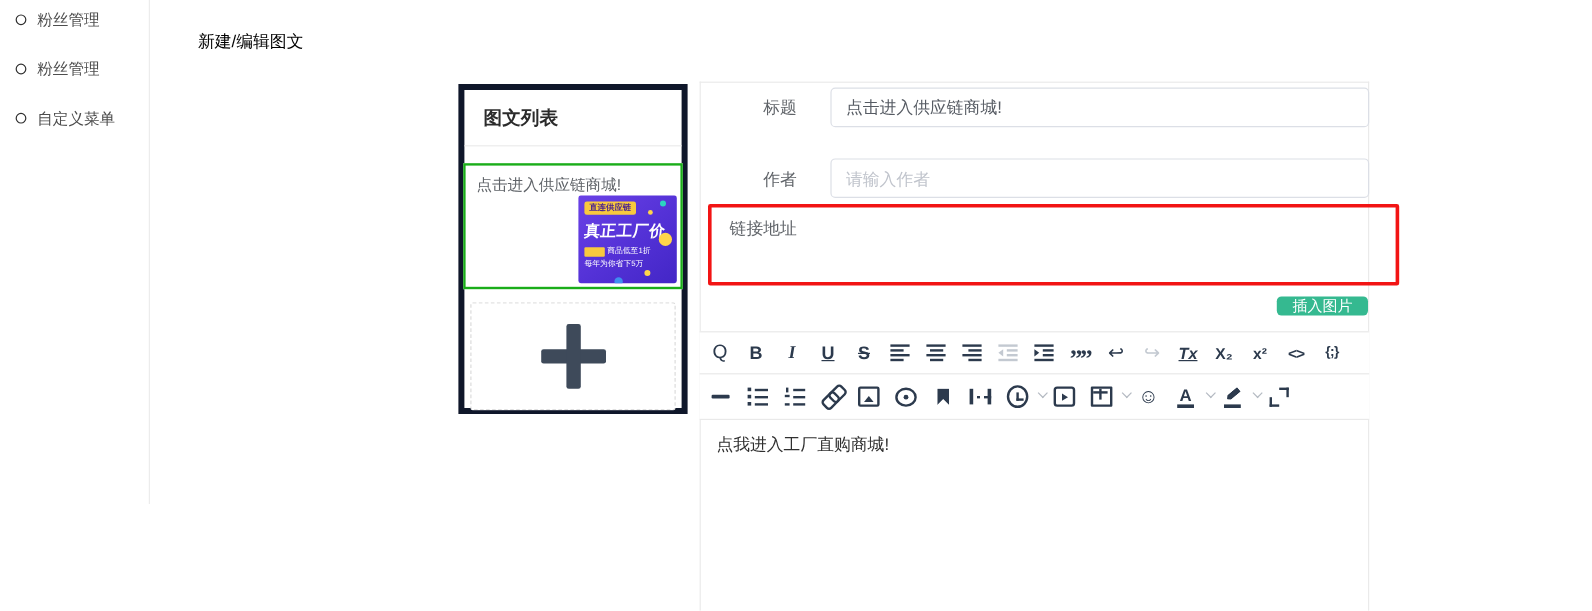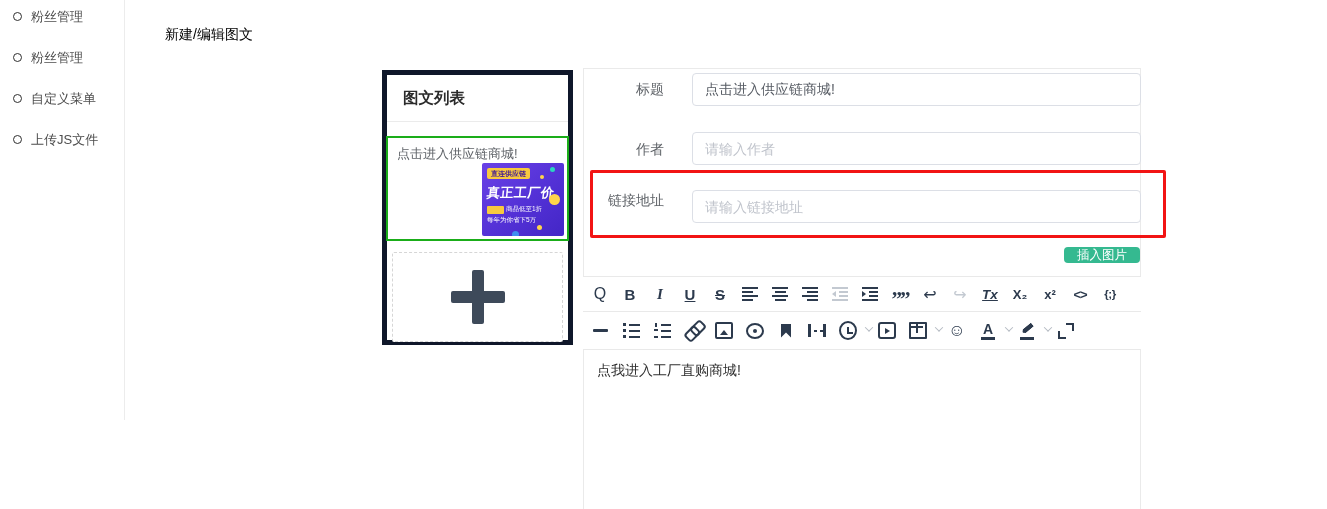--- a/index.html
+++ b/index.html
@@ -52,21 +52,21 @@
   .plus { position:relative; width:54px; height:54px; }
   .plus::before, .plus::after { content:""; position:absolute; background:#3e4a5a; border-radius:2px; }
   .plus::before { left:0; top:21px; width:54px; height:12px; }
   .plus::after { left:21px; top:0; width:12px; height:54px; }
 
   
   .editor-wrap { position:absolute; left:583px; top:68px; width:558px; height:441px;
     border:1px solid #eaeaea; border-bottom:none; background:#fff; }
   .form-label { position:absolute; left:10px; width:70px; text-align:right;
     color:#5f6368; font-size:14px; }
-  .lbl-0 { top:12px; } .lbl-1 { top:72px; } .lbl-2 { top:123px; }
+  .lbl-0 { top:12px; } .lbl-1 { top:72px; } .lbl-2 { top:113px; }
   .form-input { position:absolute; left:108px; width:449px; height:33px;
     border:1px solid #dcdfe6; border-radius:4px; padding:0 12px; font-size:14px;
     color:#565b63; outline:none; font-family:inherit; background:#fff; }
   .form-input::placeholder { color:#c0c4cc; }
   .inp-0 { top:4px; } .inp-1 { top:63px; } .inp-2 { top:121px; }
 
   .red-annotation { position:absolute; left:590px; top:170px; width:576px; height:68px;
     border:3px solid #f21414; border-radius:2px; z-index:6; pointer-events:none; }
 
   .insert-img-btn { position:absolute; right:0; top:178px; height:16px; padding:0 13px;
@@ -182,24 +182,20 @@
     <span>粉丝管理</span>
   </div>
   <div class="side-item">
     <span class="dot"></span>
     <span>粉丝管理</span>
   </div>
   <div class="side-item">
     <span class="dot"></span>
     <span>自定义菜单</span>
   </div>
-  <div class="side-item">
-    <span class="dot"></span>
-    <span>上传JS文件</span>
-  </div>
 </div>
 
 <div class="page-title">新建/编辑图文</div>
 
 <div class="panel">
   <div class="panel-header">图文列表</div>
   <div class="article-card">
     <div class="card-title">点击进入供应链商城!</div>
     <div class="thumb">
       <span class="thumb-badge">直连供应链</span>
@@ -223,21 +219,20 @@
 
 <div class="editor-wrap">
 
   <div class="form-label lbl-0">标题</div>
   <input class="form-input inp-0" type="text" value="点击进入供应链商城!" style="">
 
   <div class="form-label lbl-1">作者</div>
   <input class="form-input inp-1" type="text" placeholder="请输入作者" style="">
 
   <div class="form-label lbl-2">链接地址</div>
-  <input class="form-input inp-2" type="text" placeholder="请输入链接地址" style="">
 
   <button class="insert-img-btn">插入图片</button>
 
   <div class="toolbar">
     <div class="tb-row tb-row1">
       <span class="tbi g-q">Q</span>
       <span class="tbi" style="font-weight:800">B</span>
       <span class="tbi g-italic">I</span>
       <span class="tbi g-under">U</span>
       <span class="tbi g-strike">S</span>

